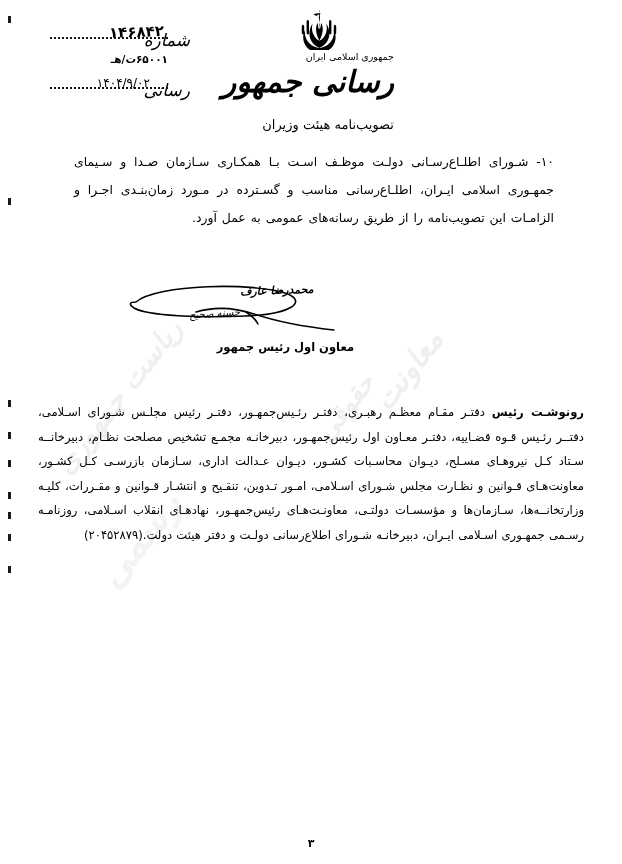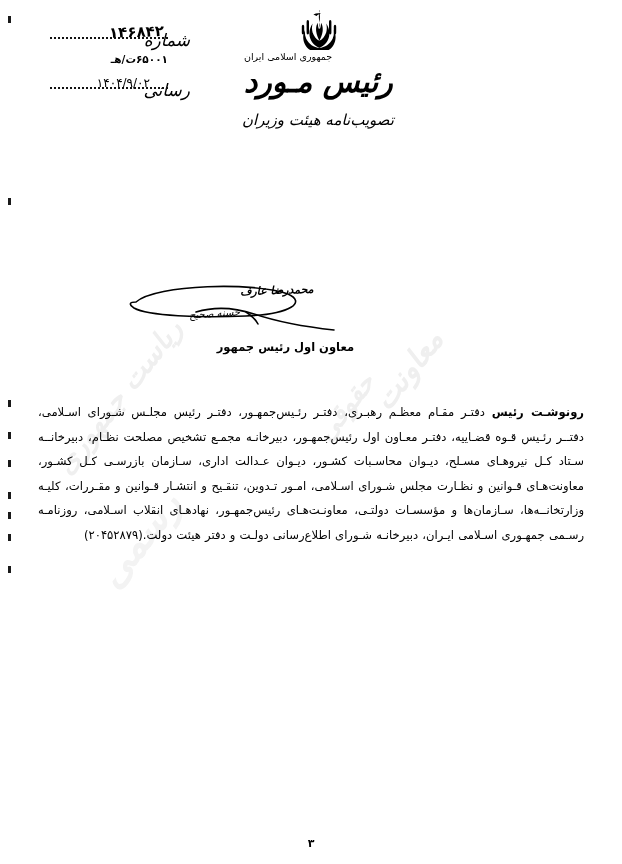--- a/index.html
+++ b/index.html
@@ -29,21 +29,21 @@
     left: 0;
     width: 622px;
     height: 140px;
   }
 
   .emblem-block {
     position: absolute;
     top: 8px;
     right: 228px;
     width: 150px;
-    text-align: left;
+    text-align: right;
   }
   .emblem {
     display: block;
     margin: 0 auto;
     width: 40px;
     height: 42px;
   }
   .emblem-caption {
     font-size: 9.5px;
     letter-spacing: 0.4px;
@@ -56,23 +56,22 @@
     font-size: 30px;
     font-weight: bold;
     font-style: italic;
     margin-top: 4px;
     line-height: 1.05;
     letter-spacing: -1px;
     white-space: nowrap;
   }
   .doc-kind {
     font-family: "DejaVu Serif", "Liberation Serif", serif;
-    font-size: 15px;
-    font-style: italic;
-    margin-top: 14px;
+    font-size: 13px;
+    margin-top: 20px;
     line-height: 1.1;
     white-space: nowrap;
   }
 
   
   .stamp-block {
     position: absolute;
     top: 24px;
     right: 432px;
     width: 176px;
@@ -280,21 +279,21 @@
         <g fill="#000">
           <path d="M50 6 c3 9 3 20 1 30 c-1 6 -1 12 1 17 c2 -4 3 -10 3 -16 c4 6 5 14 4 22 c-1 9 -5 17 -8 23 c8 -4 14 -12 17 -21 c2 -7 2 -15 0 -22 c5 7 8 16 8 25 c0 17 -11 31 -26 36 c15 -1 28 -10 34 -23 c3 -7 4 -15 3 -22 c6 11 6 25 0 36 c-7 13 -21 21 -36 21 c-15 0 -29 -8 -36 -21 c-6 -11 -6 -25 0 -36 c-1 7 0 15 3 22 c6 13 19 22 34 23 c-15 -5 -26 -19 -26 -36 c0 -9 3 -18 8 -25 c-2 7 -2 15 0 22 c3 9 9 17 17 21 c-3 -6 -7 -14 -8 -23 c-1 -8 0 -16 4 -22 c0 6 1 12 3 16 c2 -5 2 -11 1 -17 c-2 -10 -2 -21 1 -30 z"></path>
           <path d="M22 30 c2 0 3 2 3 5 l0 26 c0 3 -1 5 -3 5 c-2 0 -3 -2 -3 -5 l0 -26 c0 -3 1 -5 3 -5 z"></path>
           <path d="M78 30 c2 0 3 2 3 5 l0 26 c0 3 -1 5 -3 5 c-2 0 -3 -2 -3 -5 l0 -26 c0 -3 1 -5 3 -5 z"></path>
           <path d="M10 42 c2 0 3 2 3 5 l0 14 c0 3 -1 5 -3 5 c-2 0 -3 -2 -3 -5 l0 -14 c0 -3 1 -5 3 -5 z"></path>
           <path d="M90 42 c2 0 3 2 3 5 l0 14 c0 3 -1 5 -3 5 c-2 0 -3 -2 -3 -5 l0 -14 c0 -3 1 -5 3 -5 z"></path>
           <path d="M36 16 c6 -3 13 -4 19 -2 c-4 1 -8 3 -11 6 c-3 -2 -5 -3 -8 -4 z"></path>
         </g>
       </svg>
       <div class="emblem-caption">جمهوری اسلامی ایران</div>
-      <div class="president-title">رئیس مـورد</div>
+      <div class="president-title">رسانی جمهور</div>
       <div class="doc-kind">تصویب‌نامه هیئت وزیران</div>
     </div>
 
     <div class="stamp-block">
       <div class="stamp-row">
         <span class="stamp-label">شماره</span>
         <span class="stamp-dots"></span>
         <span class="stamp-value">۱۴۶۸۴۲</span>
       </div>
       <div class="stamp-row">
@@ -302,20 +301,21 @@
       </div>
       <div class="stamp-row">
         <span class="stamp-label">رسانی</span>
         <span class="stamp-dots"></span>
         <span class="stamp-value date">۱۴۰۴/۹/۰۲</span>
       </div>
     </div>
 
   </div>
 
+  <div class="article">۱۰- شـورای اطلـاع‌رسـانی دولـت موظـف اسـت بـا همکـاری سـازمان صـدا و سـیمای جمهـوری اسلامی ایـران، اطلـاع‌رسانی مناسب و گسـترده در مـورد زمان‌بنـدی اجـرا و الزامـات این تصویب‌نامه را از طریق رسانه‌های عمومی به عمل آورد.</div>
 
   <div class="signature-block">
     <svg class="sig-scribble" viewBox="0 0 280 70" aria-hidden="true">
       <g fill="none" stroke="#000" stroke-width="1.6" stroke-linecap="round">
         <path d="M40 26 C60 8, 160 6, 192 18 C210 26, 196 38, 150 40 C104 42, 52 40, 38 32 C32 28, 34 26, 40 26 Z"></path>
         <path d="M100 36 C120 30, 140 32, 158 38 C176 44, 200 50, 238 54"></path>
         <path d="M150 36 C156 40, 160 44, 162 48"></path>
       </g>
     </svg>
     <div class="sig-name">محمدرضا عارف</div>

